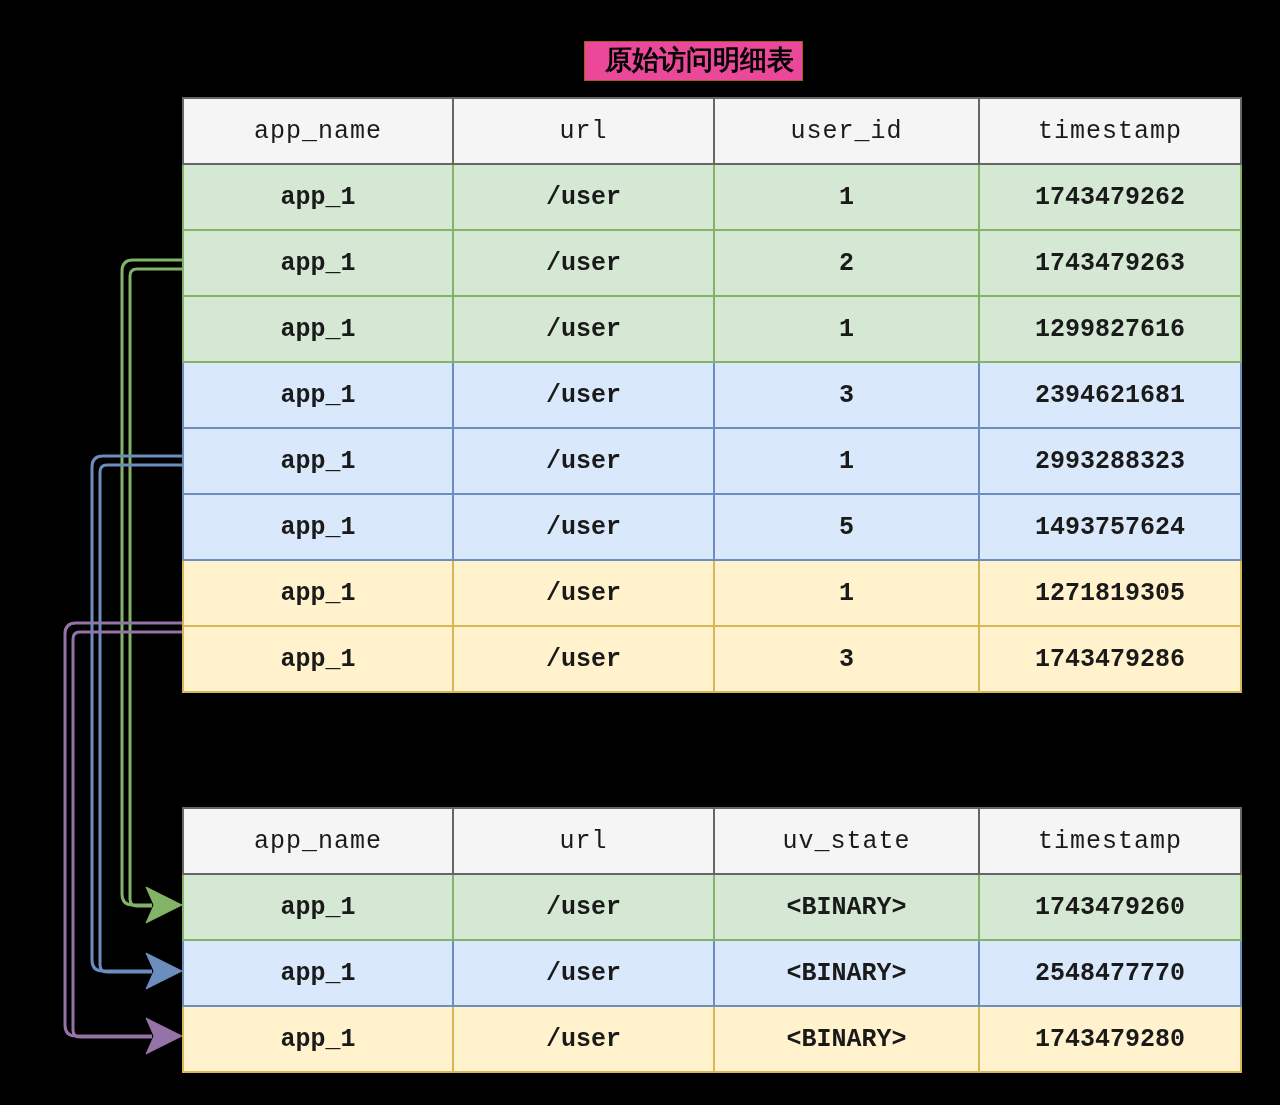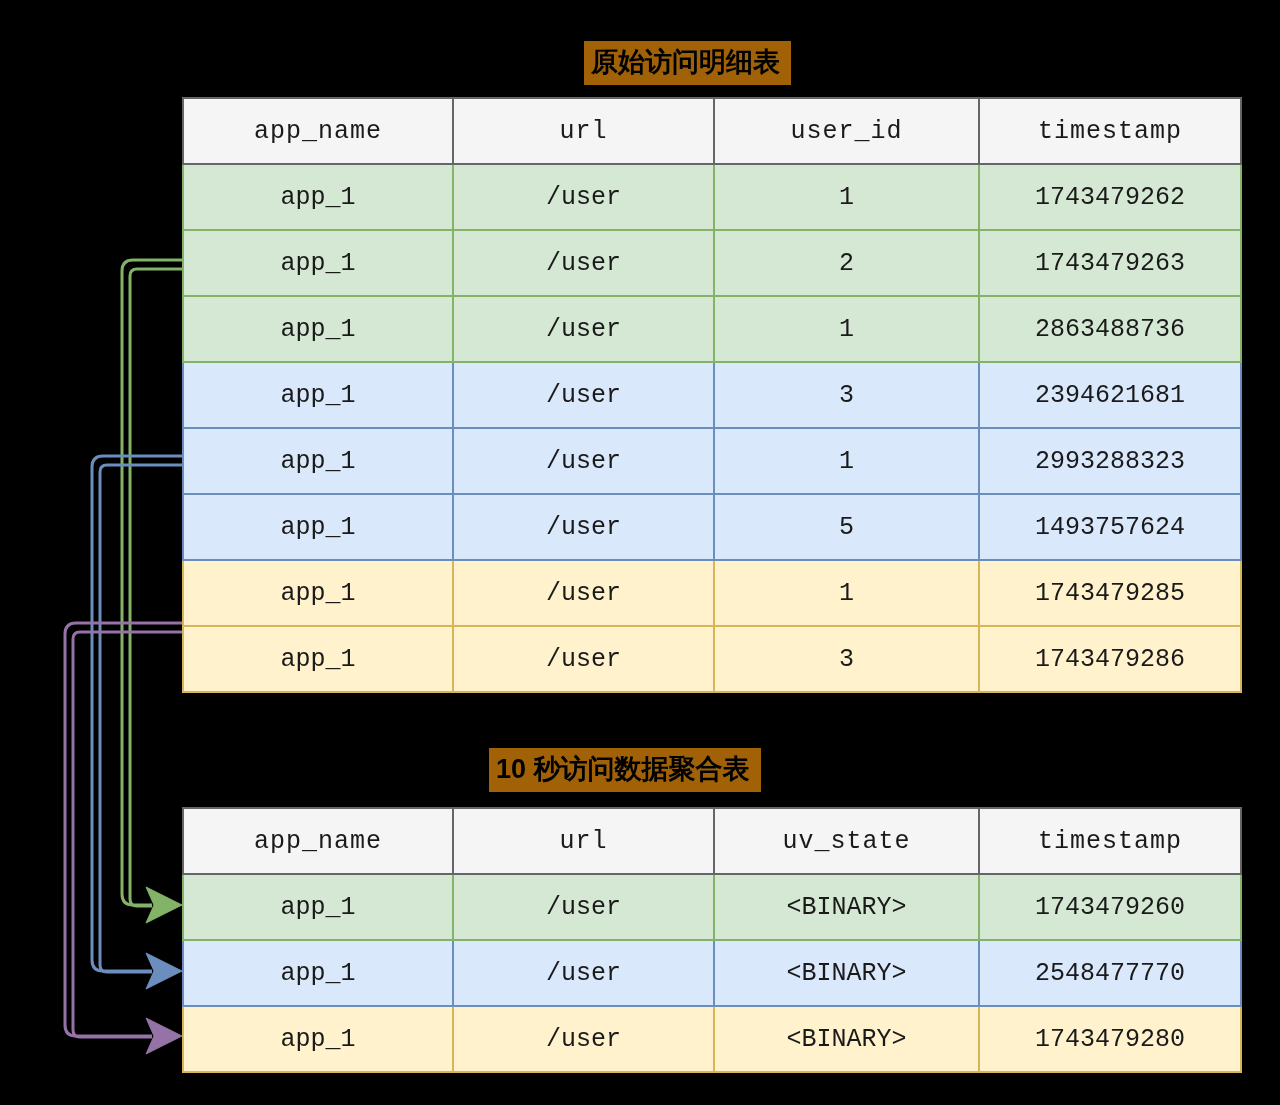--- a/index.html
+++ b/index.html
@@ -13,28 +13,28 @@
   #canvas {
     position: relative;
     width: 1280px;
     height: 1105px;
     background: #000000;
   }
 
   
   .title-chip {
     position: absolute;
-    background: #a16207;
+    background: #ec4899;
     color: #000000;
-    border: 3px solid #a16207;
+    border: 1px solid #a16207;
     font-family: "Liberation Sans", sans-serif;
     font-weight: 700;
     font-size: 27px;
     line-height: 1.05;
-    padding: 4px 8px 6px 4px;
+    padding: 4px 8px 6px 20px;
     white-space: nowrap;
     letter-spacing: 0px;
   }
   #title-detail { left: 584px; top: 41px; }
   #title-agg    { left: 489px; top: 748px; }
 
   
   .tbl {
     position: absolute;
     left: 182px;
@@ -44,21 +44,21 @@
     font-family: "Liberation Mono", monospace;
     font-size: 25px;
     color: #1a1a1a;
   }
   #tbl-detail { top: 97px; }
   #tbl-agg    { top: 807px; }
 
   .tbl td, .tbl th {
     text-align: center;
     vertical-align: middle;
-    font-weight: 400;
+    font-weight: 700;
     padding: 0;
     height: 66px;
   }
   .tbl col.c0 { width: 270px; }
   .tbl col.c1 { width: 261px; }
   .tbl col.c2 { width: 265px; }
   .tbl col.c3 { width: 262px; }
 
   .hdr th {
     background: #f5f5f5;
@@ -126,21 +126,21 @@
       <tr class="r-green">
         <td>app_1</td>
         <td>/user</td>
         <td>2</td>
         <td>1743479263</td>
       </tr>
       <tr class="r-green">
         <td>app_1</td>
         <td>/user</td>
         <td>1</td>
-        <td>2863488736</td>
+        <td>1299827616</td>
       </tr>
       <tr class="r-blue">
         <td>app_1</td>
         <td>/user</td>
         <td>3</td>
         <td>2394621681</td>
       </tr>
       <tr class="r-blue">
         <td>app_1</td>
         <td>/user</td>
@@ -150,32 +150,31 @@
       <tr class="r-blue">
         <td>app_1</td>
         <td>/user</td>
         <td>5</td>
         <td>1493757624</td>
       </tr>
       <tr class="r-yellow">
         <td>app_1</td>
         <td>/user</td>
         <td>1</td>
-        <td>1743479285</td>
+        <td>1271819305</td>
       </tr>
       <tr class="r-yellow">
         <td>app_1</td>
         <td>/user</td>
         <td>3</td>
         <td>1743479286</td>
       </tr>
     </tbody>
   </table>
 
-  <div class="title-chip" id="title-agg">10 秒访问数据聚合表</div>
 
   <table class="tbl" id="tbl-agg">
     <colgroup>
         <col class="c0">
         <col class="c1">
         <col class="c2">
         <col class="c3">
       </colgroup>
     <thead>
       <tr class="hdr">

